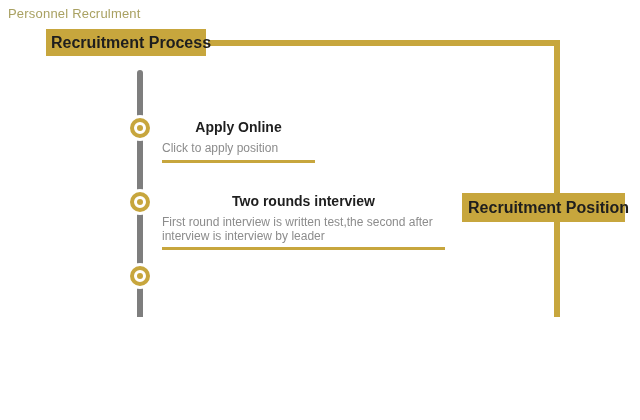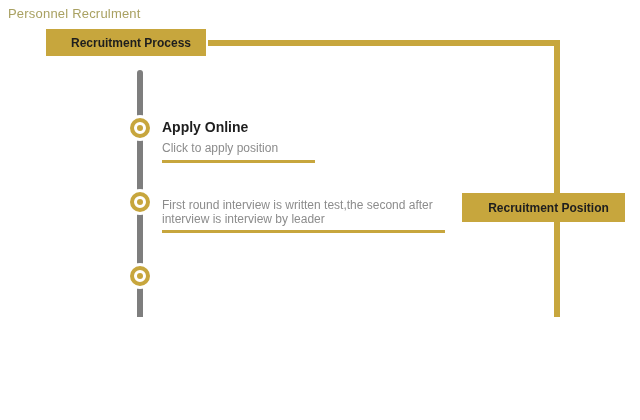--- a/index.html
+++ b/index.html
@@ -26,21 +26,21 @@
     top: 6px;
     font-size: 13px;
     letter-spacing: .2px;
     color: var(--gold-text);
   }
   .tab-box {
     position: absolute;
     background: var(--gold);
     color: var(--dark);
     font-weight: bold;
-    font-size: 12px;
+    font-size: 16px;
     display: flex;
     align-items: center;
     justify-content: center;
     white-space: nowrap;
     z-index: 3;
     cursor: pointer;
     padding-left: 10px;
   }
   .process-box { left: 46px; top: 29px; width: 160px; height: 27px; }
   .position-box { left: 462px; top: 193px; width: 163px; height: 29px; }
@@ -90,20 +90,21 @@
     position: absolute;
     left: 162px;
     z-index: 2;
   }
   .s1 { top: 119px; } .s2 { top: 193px; } .s3 { top: 267px; } .s4 { top: 340px; }
   .step-title {
     font-size: 14px;
     font-weight: bold;
     color: var(--dark);
     line-height: 17px;
+    text-align: center;
   }
   .step-desc {
     margin-top: 6px;
     font-size: 12px;
     line-height: 13.5px;
     color: var(--gray-text);
     white-space: pre-line;
   }
   .rule {
     margin-top: 4px;
@@ -135,20 +136,21 @@
   <div class="marker m3"></div>
   <div class="marker m4"></div>
 
   <div class="step s1">
     <div class="step-title">Apply Online</div>
     <div class="step-desc">Click to apply position</div>
     <div class="rule"></div>
   </div>
 
   <div class="step s2">
+    <div class="step-title">Two rounds interview</div>
     <div class="step-desc">First round interview is written test,the second after
 interview is interview by leader</div>
     <div class="rule"></div>
   </div>
 
 
 
 </div>
 
 </body></html>

